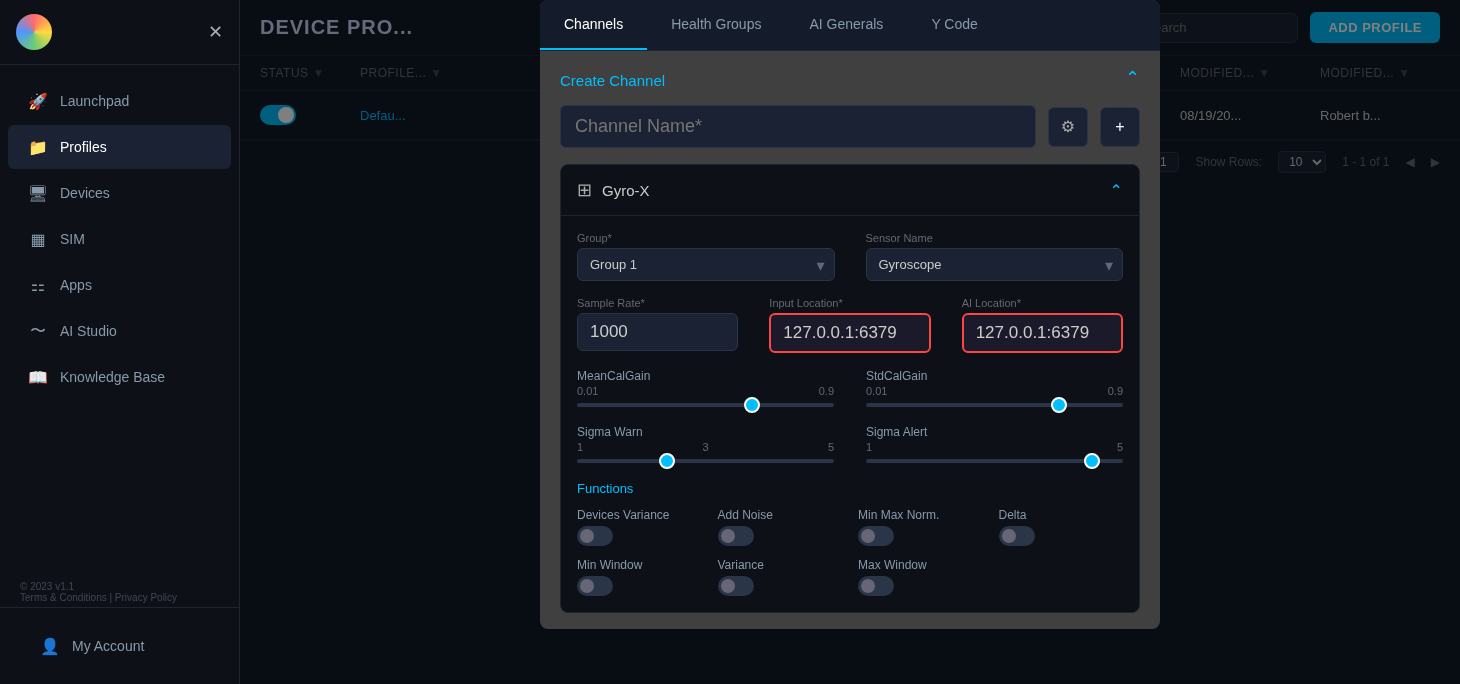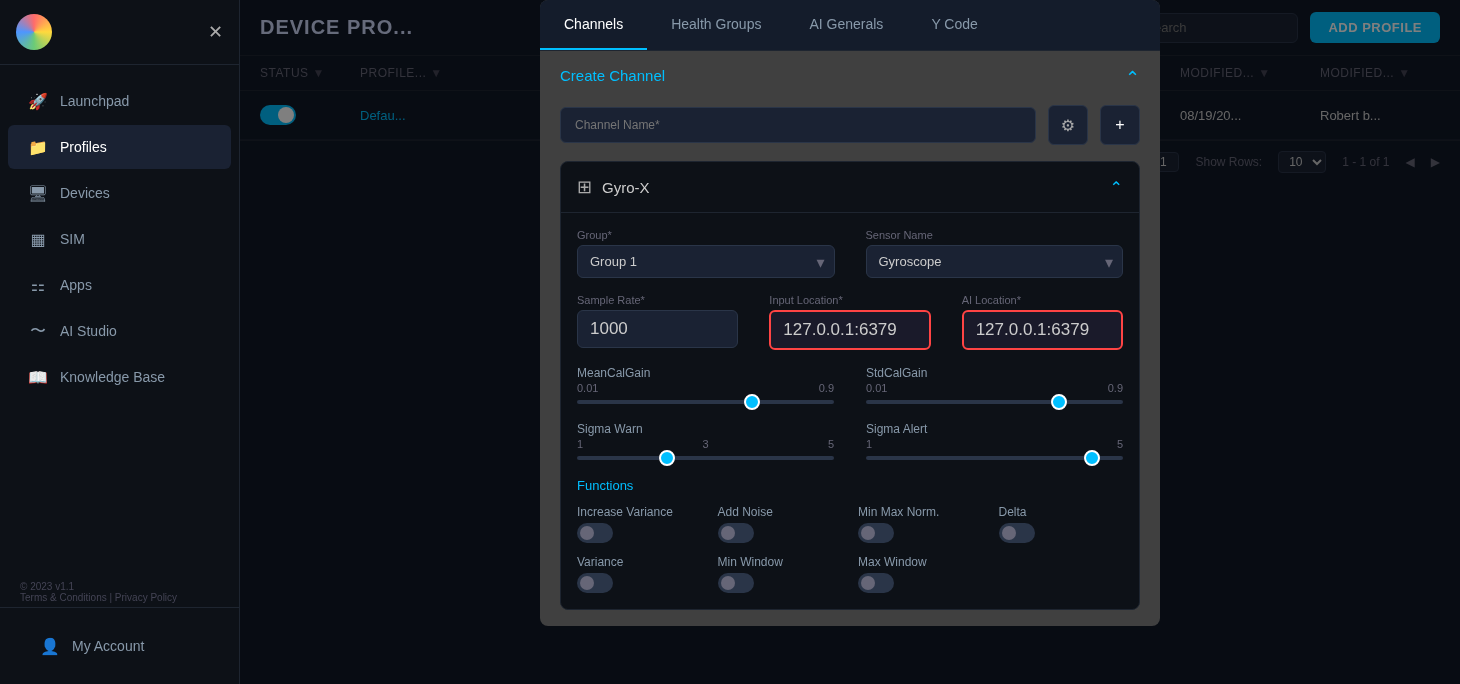--- a/index.html
+++ b/index.html
@@ -250,21 +250,21 @@
       border-bottom: 2px solid transparent;
     }
     .modal-tab.active {
       color: #fff;
       border-bottom: 2px solid #00bfff;
     }
 
     
     .create-channel-header {
       display: flex;
-      align-items: flex-start;
+      align-items: flex-end;
       justify-content: space-between;
       padding: 16px 20px;
       cursor: pointer;
     }
     .create-channel-title {
       color: #00bfff;
       font-size: 15px;
       font-weight: 500;
     }
     .chevron-icon { color: #00bfff; font-size: 18px; }
@@ -275,21 +275,21 @@
       gap: 12px;
       padding: 0 20px 16px;
     }
     .channel-name-input {
       flex: 1;
       background: #1a2233;
       border: 1px solid #2a3548;
       border-radius: 6px;
       color: #ccc;
       padding: 10px 14px;
-      font-size: 12px;
+      font-size: 18px;
       outline: none;
     }
     .icon-btn {
       width: 40px;
       height: 40px;
       background: #1a2233;
       border: 1px solid #2a3548;
       border-radius: 6px;
       display: flex;
       align-items: center;
@@ -661,41 +661,41 @@
                 <div class="slider-thumb" style="left: 88%;"></div>
               </div>
             </div>
           </div>
         </div>
 
         <div class="functions-section">
           <div class="functions-title">Functions</div>
           <div class="functions-grid">
             <div class="function-item">
-              <span class="function-label">Increase Variance</span>
+              <span class="function-label">Devices Variance</span>
               <div class="toggle-sm"></div>
             </div>
             <div class="function-item">
               <span class="function-label">Add Noise</span>
               <div class="toggle-sm"></div>
             </div>
             <div class="function-item">
               <span class="function-label">Min Max Norm.</span>
               <div class="toggle-sm"></div>
             </div>
             <div class="function-item">
               <span class="function-label">Delta</span>
               <div class="toggle-sm"></div>
             </div>
             <div class="function-item">
+              <span class="function-label">Min Window</span>
+              <div class="toggle-sm"></div>
+            </div>
+            <div class="function-item">
               <span class="function-label">Variance</span>
-              <div class="toggle-sm"></div>
-            </div>
-            <div class="function-item">
-              <span class="function-label">Min Window</span>
               <div class="toggle-sm"></div>
             </div>
             <div class="function-item">
               <span class="function-label">Max Window</span>
               <div class="toggle-sm"></div>
             </div>
           </div>
         </div>
       </div>
 

